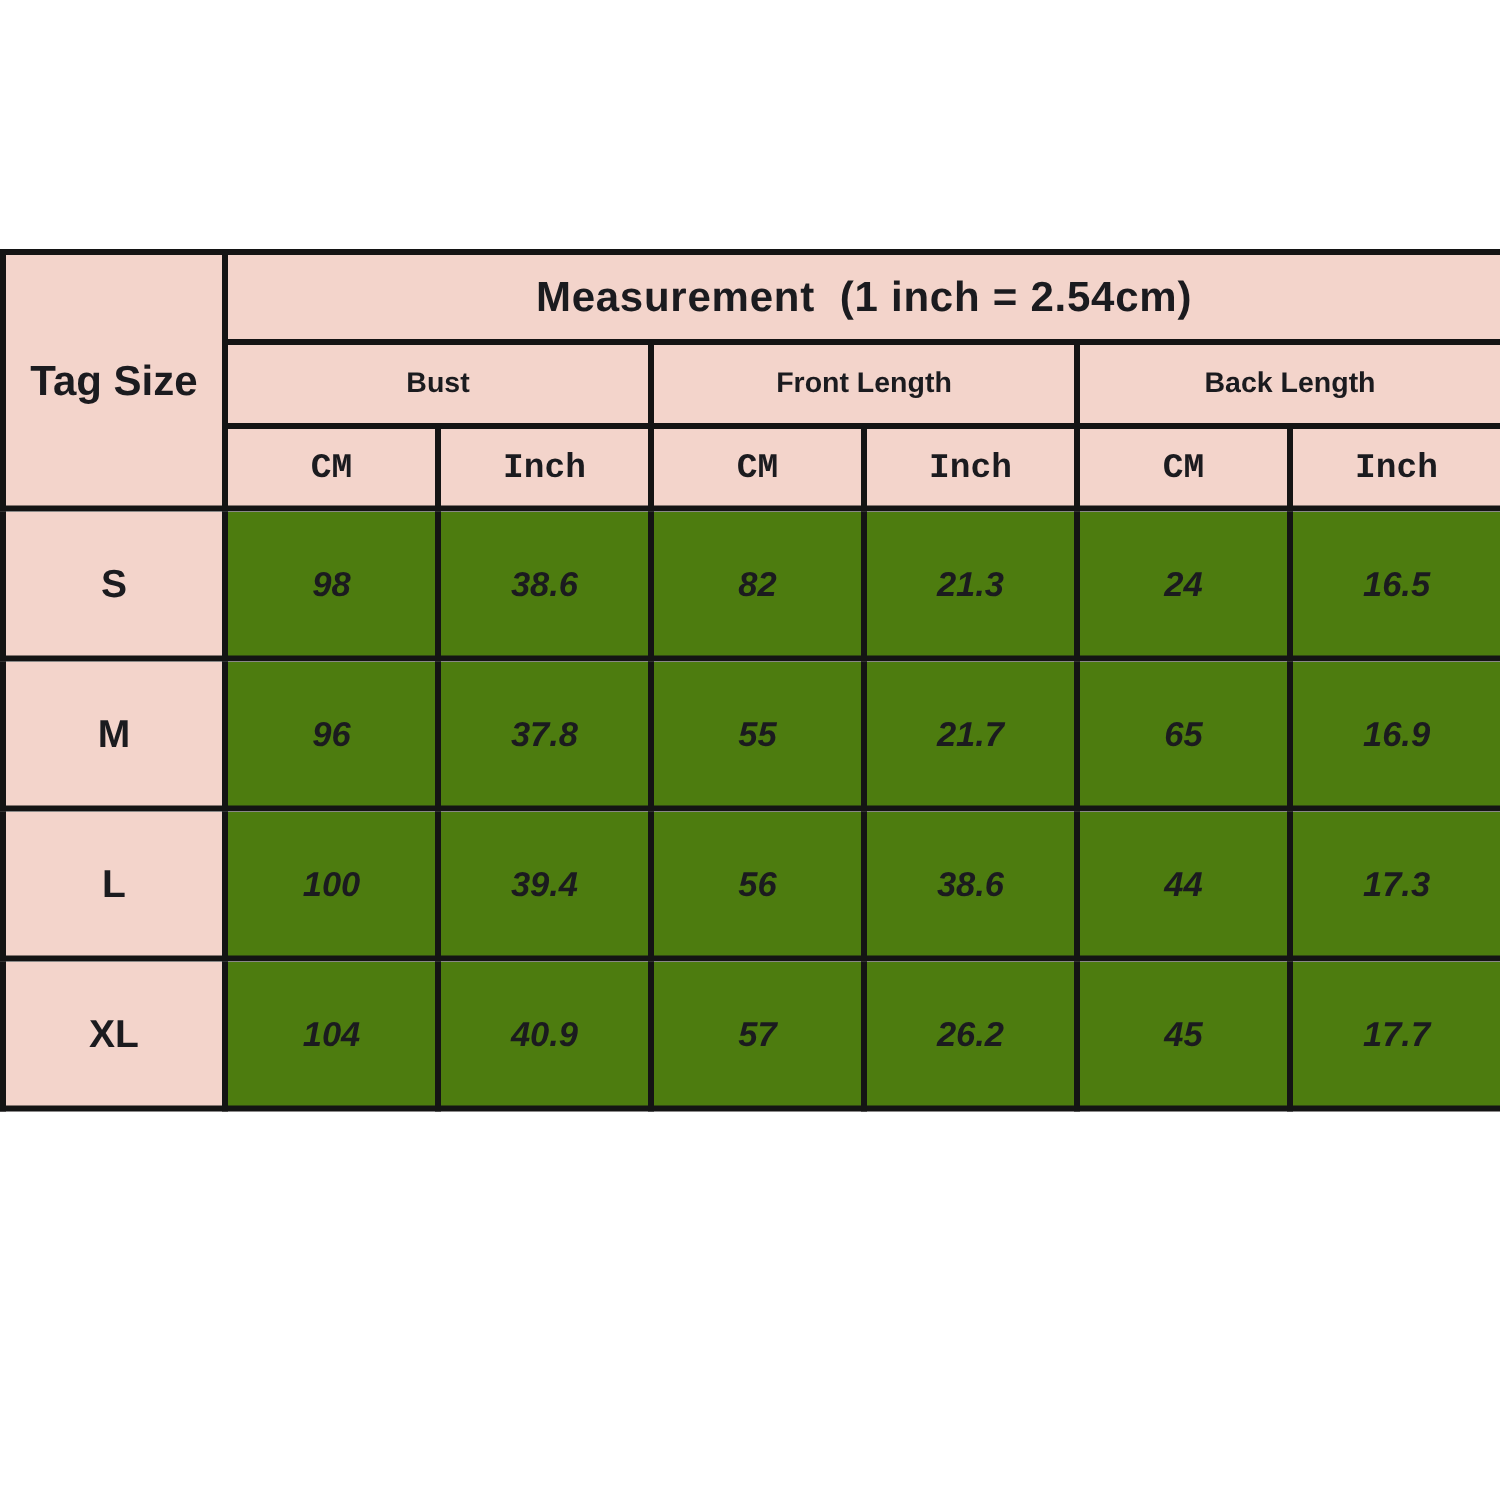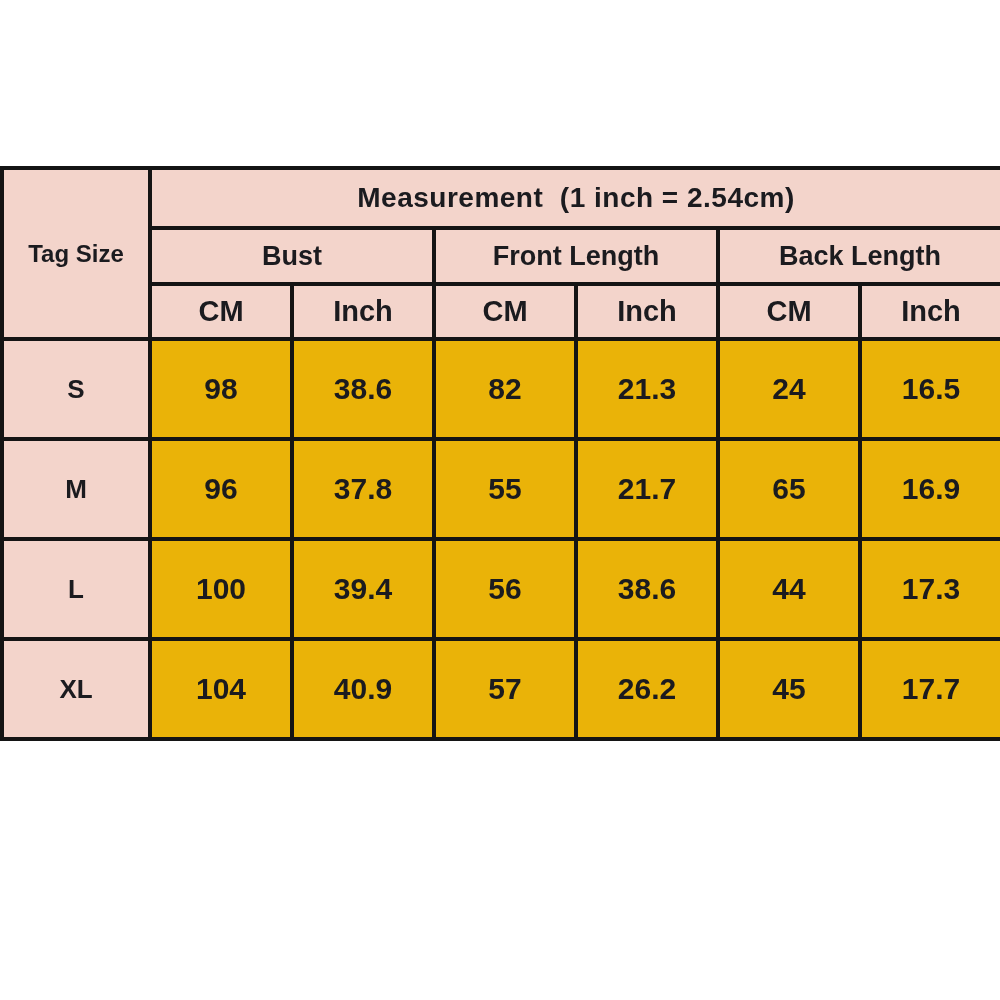--- a/index.html
+++ b/index.html
@@ -33,25 +33,25 @@
   col.c-tag { width: 148px; }
   col.c-data { width: 142px; }
 
   .hdr { background: #f3d4cb; }
   .measurement-cell {
     height: 60px;
     font-size: 28px;
     white-space: pre;
     letter-spacing: 0.5px;
   }
-  .tag-size-cell { font-size: 24px; }
-  .group-cell { height: 56px; font-size: 27px; }
-  .unit-cell { height: 55px; font-size: 29px; }
+  .tag-size-cell { font-size: 28px; }
+  .group-cell { height: 56px; font-size: 19px; }
+  .unit-cell { height: 55px; font-size: 23px; font-family: Liberation Mono, monospace; }
   .size-cell { background: #f3d4cb; font-size: 26px; }
-  .value-cell { background: #eab308; font-size: 30px; }
+  .value-cell { background: #4d7c0f; font-size: 23px; font-style: italic; }
   tr.data-row { height: 100px; }
 </style>
 </head>
 <body>
 
 <div class="page">
   <table class="size-chart">
     <colgroup>
       <col class="c-tag">
       <col class="c-data">

